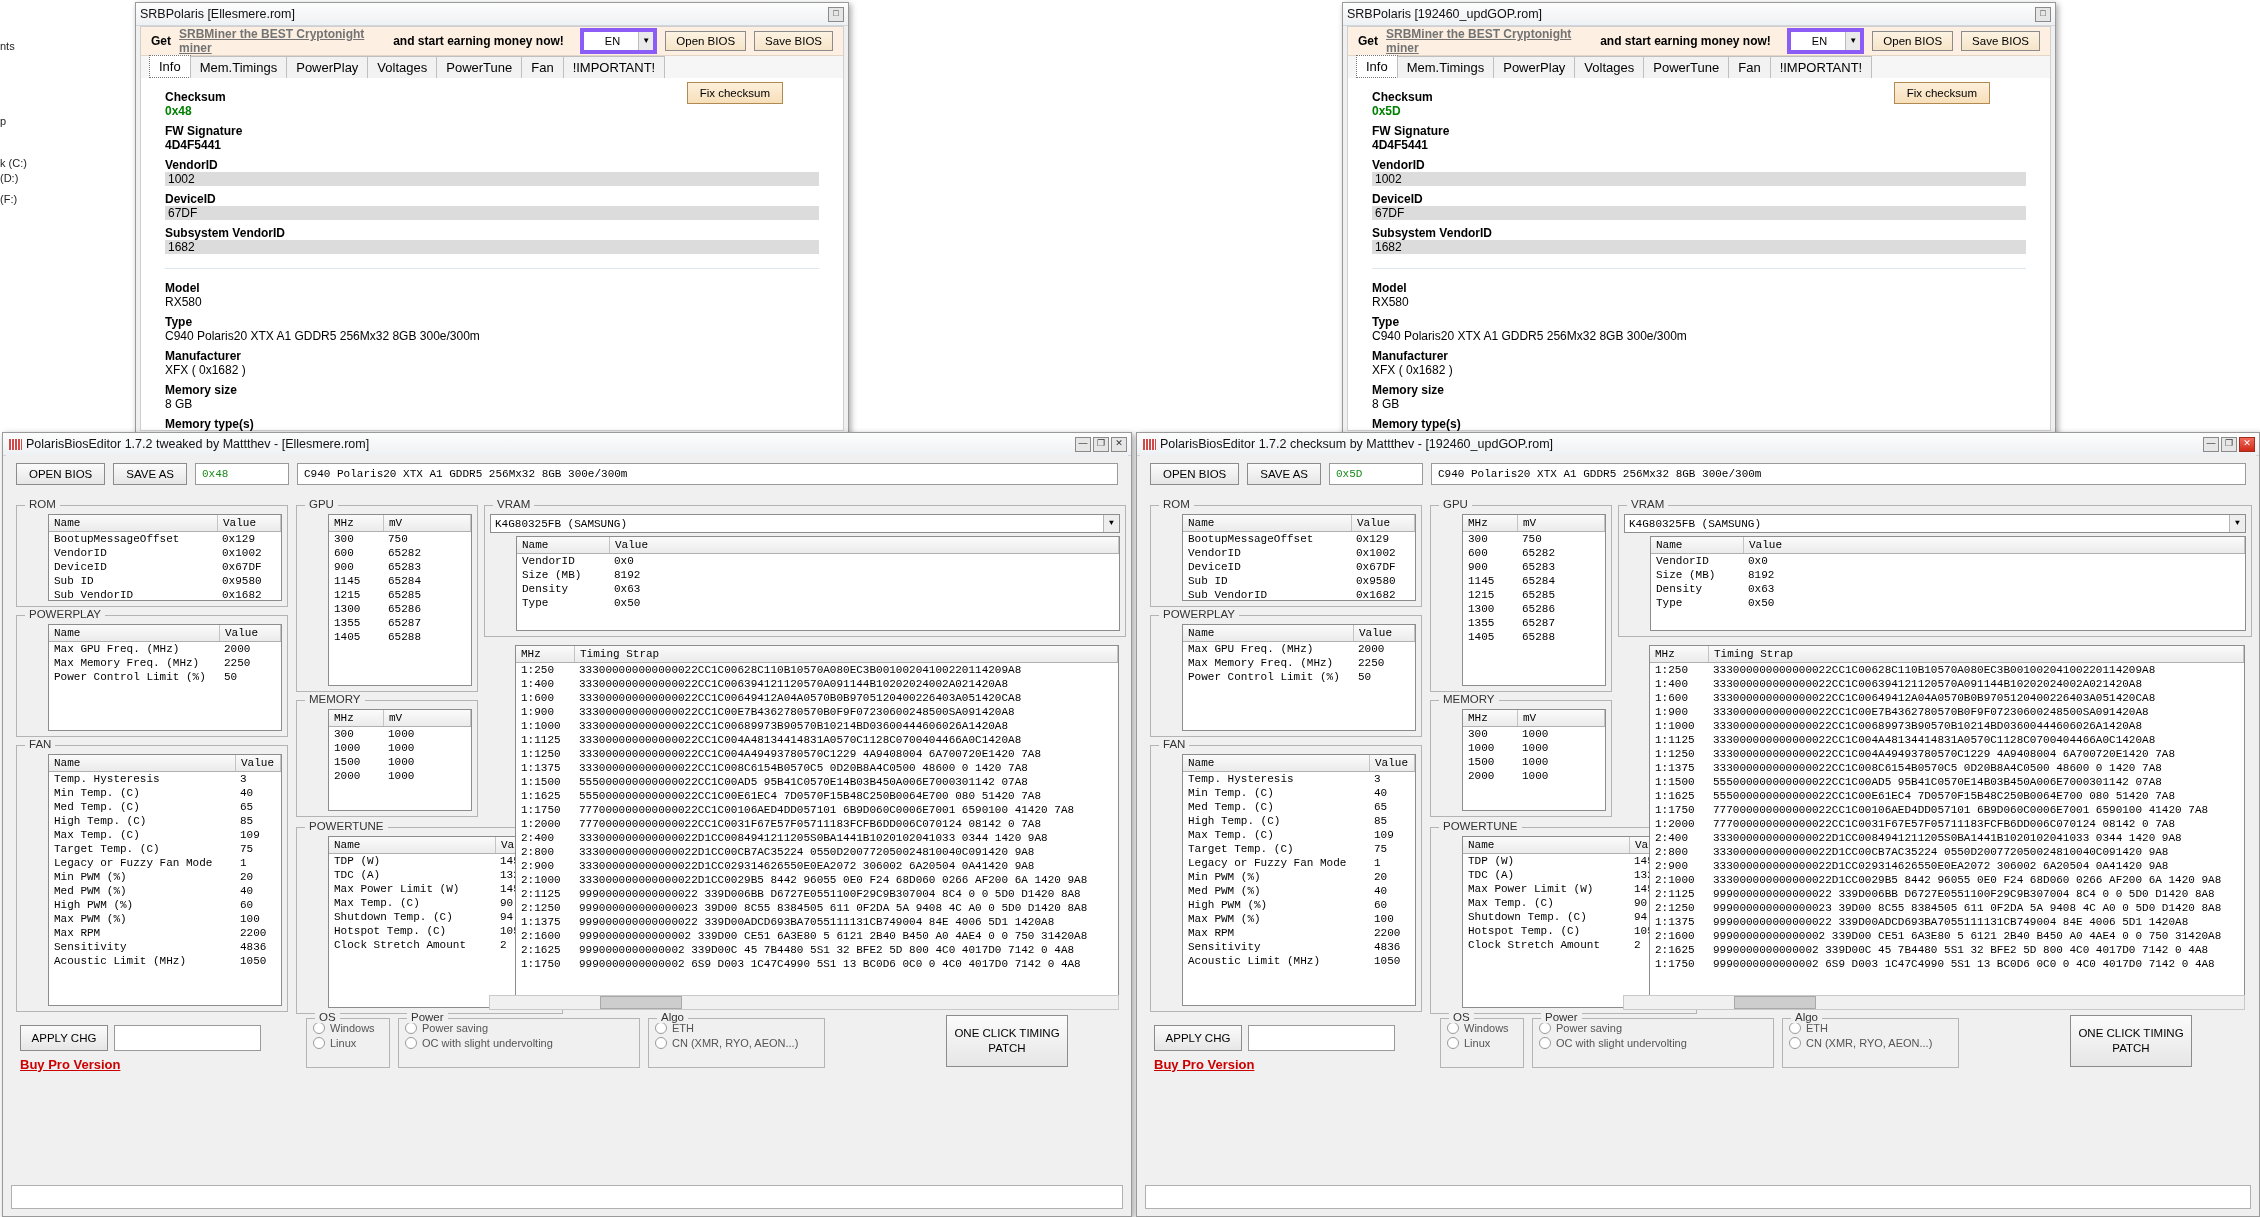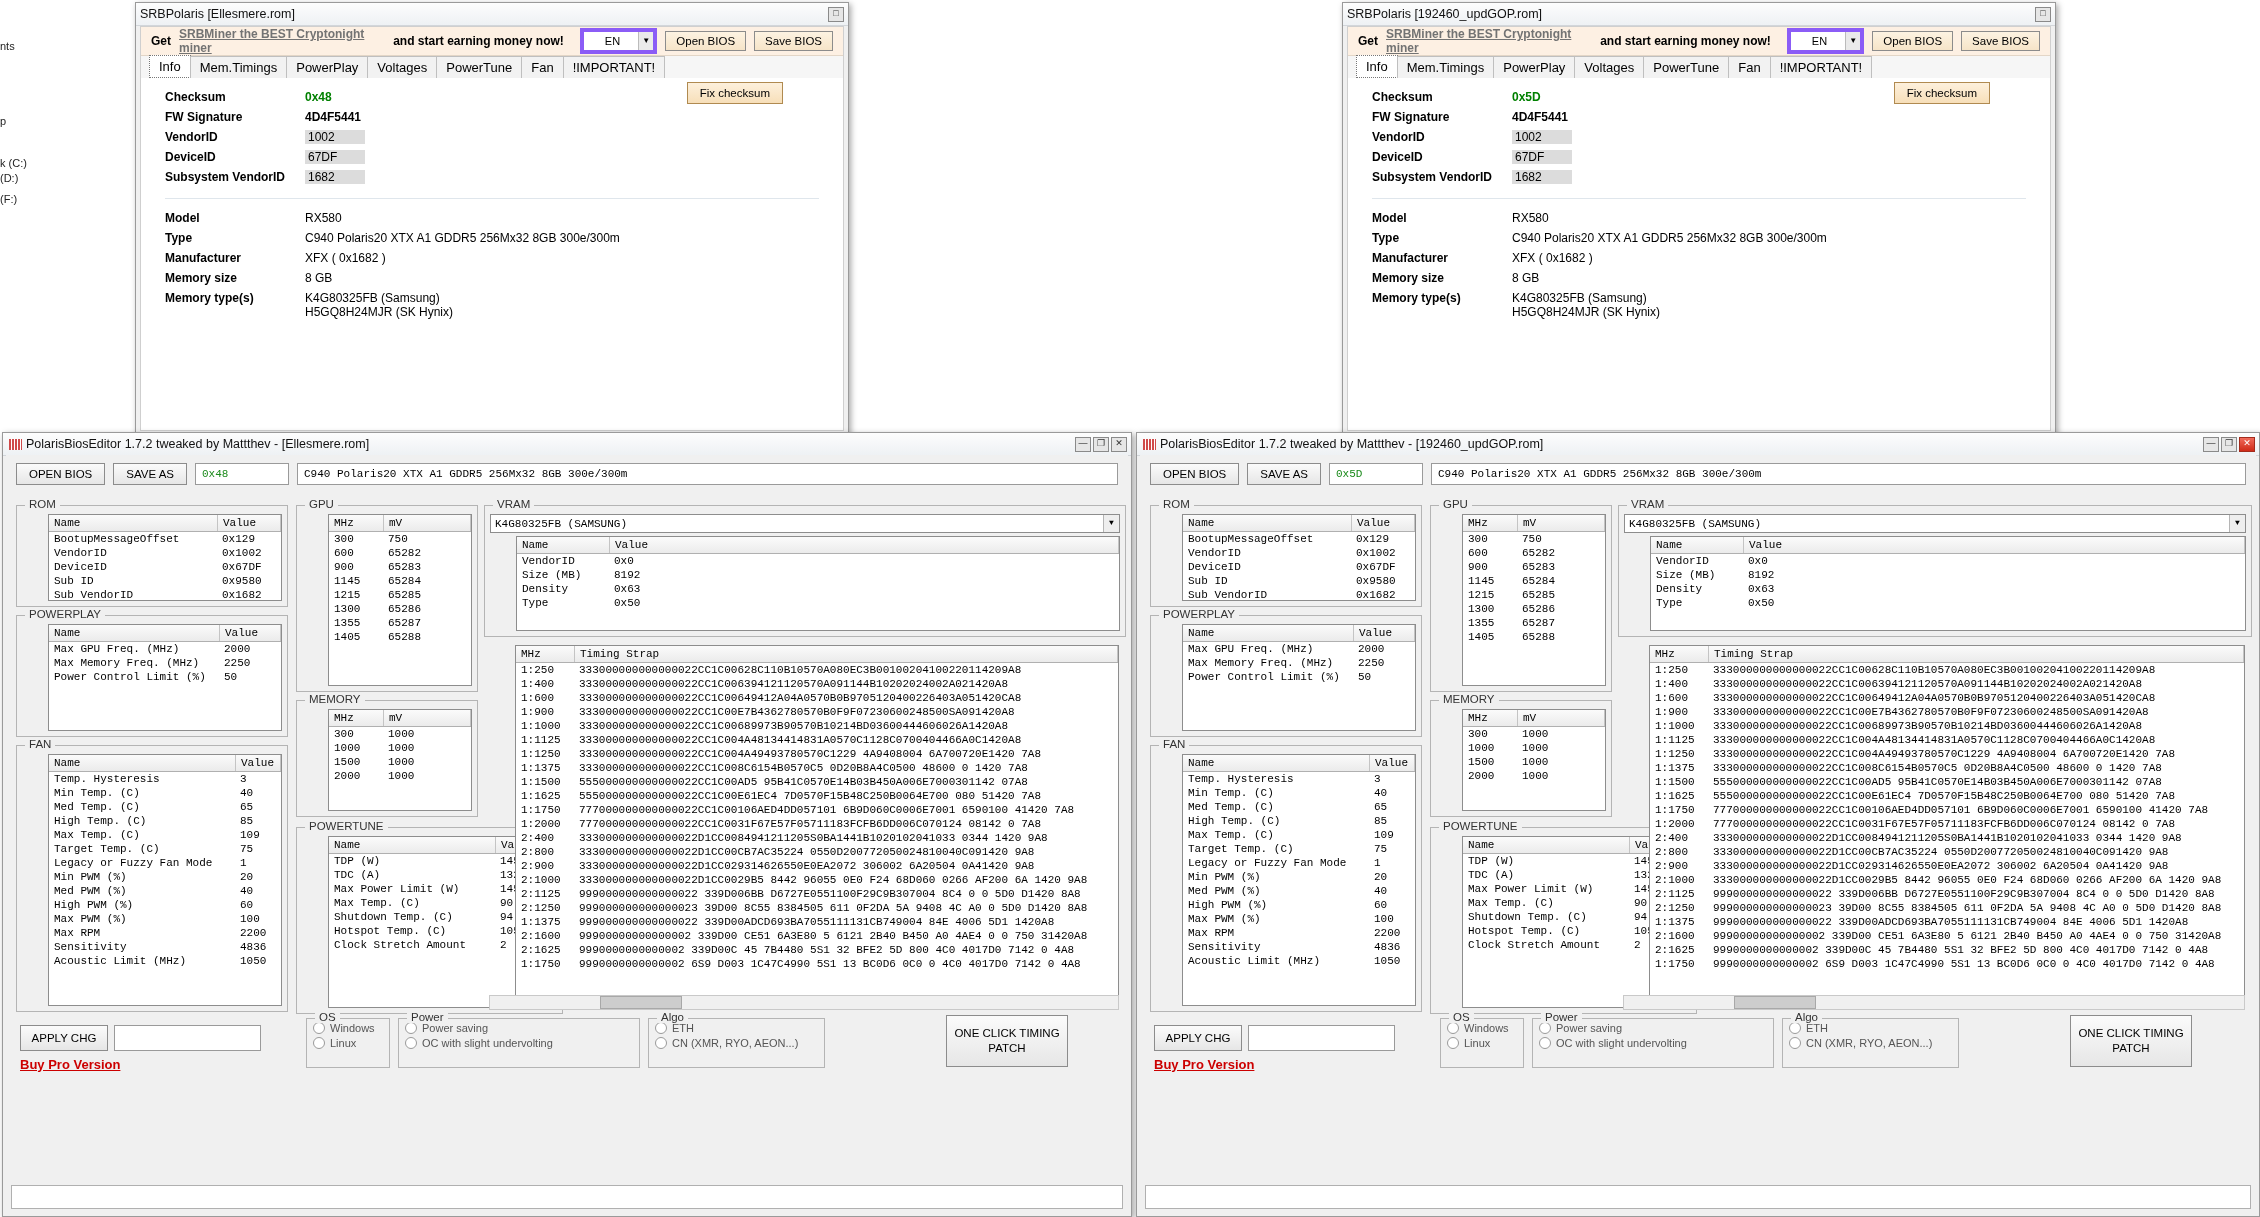--- a/index.html
+++ b/index.html
@@ -29,21 +29,21 @@
   .combo .arrow{margin-left:auto;width:14px;text-align:center;background:#eaeaea;
                 border-left:1px solid #bbb;height:100%;line-height:17px;font-size:8px;}
   .btn{border:1px solid #8c8c8c;background:linear-gradient(#fdf3e2,#f6e4c8);
        font-size:11.5px;padding:3px 10px;text-align:center;white-space:nowrap;cursor:default;}
   .tabs{display:flex;align-items:flex-end;height:22px;border-bottom:1px solid #c8c8c8;
         background:#f6f6f6;padding-left:8px;}
   .tab{border:1px solid #bfbfbf;border-bottom:none;background:#f2f2f2;
        padding:3px 9px;font-size:13px;margin-right:-1px;}
   .tab.sel{background:#fff;border:1px dotted #777;}
   .srb-pane{position:absolute;left:0;right:0;top:51px;bottom:0;background:#fff;padding:12px 24px;}
-  .kv{display:flex;margin-bottom:6px;}
+  .kv{display:flex;margin-bottom:6px;flex-direction:column;}
   .kv .k{font-weight:bold;font-size:12px;width:140px;}
   .kv .v{font-size:12px;}
   .kv .v.chk{color:#008000;font-weight:bold;}
   .kv .v.sig{font-weight:bold;}
   .kv .v.box{background:#dcdcdc;min-width:54px;padding:0 3px;}
   .hr{border-top:1px solid #dfe6ec;margin:14px 0 12px 0;}
   .fixck{position:absolute;border:1px solid #b08a50;
          background:linear-gradient(#fdf0dc,#f7dfb9);font-size:11.5px;
          padding:4px 12px;text-align:center;}
 
@@ -687,21 +687,21 @@
 
     <div class="onecl" style="left:940px;top:560px;width:120px;height:50px;">ONE CLICK TIMING PATCH</div>
 
     <div class="statusbar"></div>
   </div>
 </div>
 
 <div class="win" style="left:1136px;top:432px;width:1122px;height:783px;">
   <div class="titlebar">
     <span class="pbe-ico"></span>
-    <span class="ttl">PolarisBiosEditor 1.7.2 tweaked by Mattthev  - [192460_updGOP.rom]</span>
+    <span class="ttl">PolarisBiosEditor 1.7.2 checksum by Mattthev  - [192460_updGOP.rom]</span>
     <span class="tb-btn">—</span>
     <span class="tb-btn">❐</span>
     <span class="tb-btn redx">✕</span>
   </div>
   <div class="pbe-body">
 
     <div class="pbe-top">
       <span class="pbe-btn">OPEN BIOS</span>
       <span class="pbe-btn">SAVE AS</span>
       <span class="pbe-chk mono">0x5D</span>

